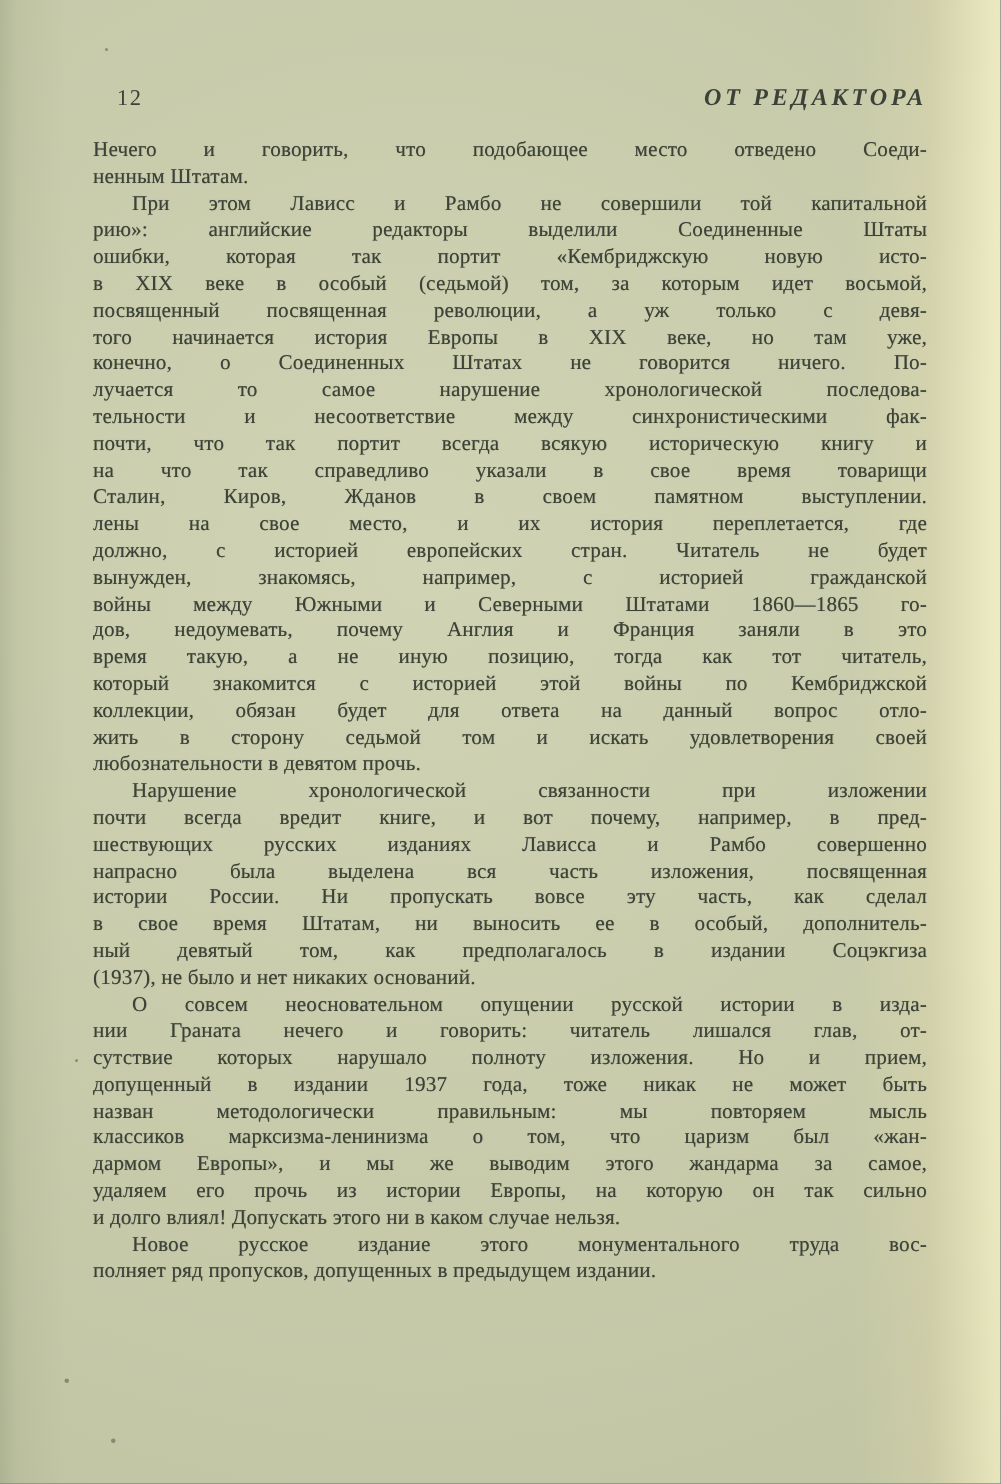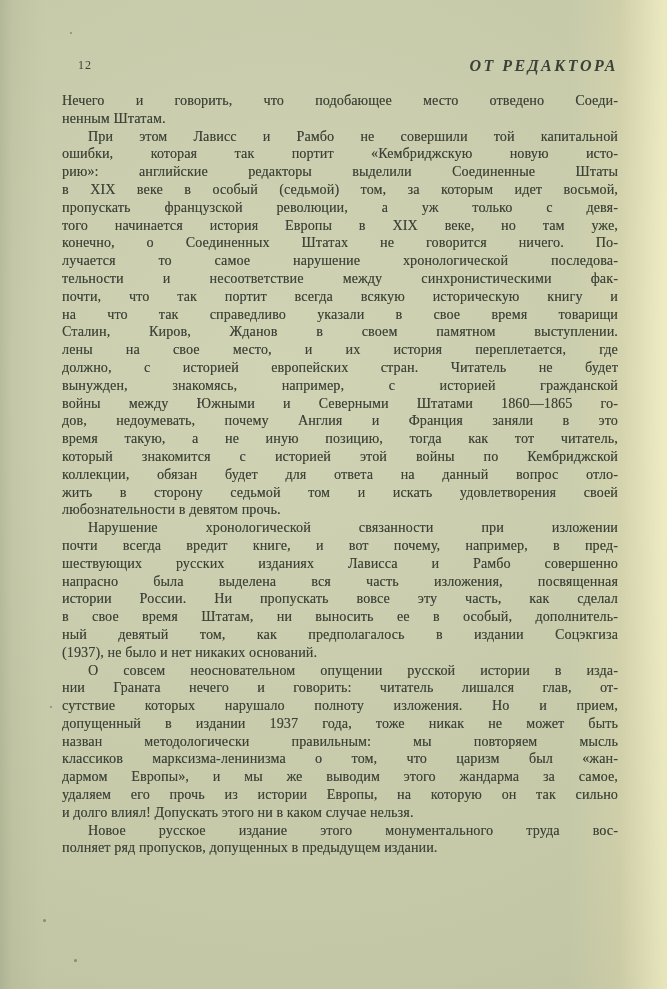--- a/index.html
+++ b/index.html
@@ -24,21 +24,21 @@
   }
   .running-head {
     position: relative;
     height: 20px;
     margin-bottom: 15px;
   }
   .page-number {
     position: absolute;
     left: 16px;
     top: 1px;
-    font-size: 12px;
+    font-size: 15px;
     font-weight: normal;
     letter-spacing: 1px;
   }
   .running-title {
     position: absolute;
     left: 0; right: 0;
     top: 0;
     text-align: right;
     font-style: italic;
     font-weight: bold;
@@ -72,24 +72,24 @@
       <span class="page-number">12</span>
       <span class="running-title">ОТ РЕДАКТОРА</span>
     </div>
     <div class="body-text">
         <div>
           <div class="line">Нечего и говорить, что подобающее место отведено Соеди-</div>
           <div class="line last">ненным Штатам.</div>
         </div>
         <div>
           <div class="line indent">При этом Лависс и Рамбо не совершили той капитальной</div>
+          <div class="line">рию»: английские редакторы выделили Соединенные Штаты</div>
           <div class="line">ошибки, которая так портит «Кембриджскую новую исто-</div>
-          <div class="line">рию»: английские редакторы выделили Соединенные Штаты</div>
           <div class="line">в XIX веке в особый (седьмой) том, за которым идет восьмой,</div>
-          <div class="line">пропускать французской революции, а уж только с девя-</div>
+          <div class="line">посвященный посвященная революции, а уж только с девя-</div>
           <div class="line">того начинается история Европы в XIX веке, но там уже,</div>
           <div class="line">конечно, о Соединенных Штатах не говорится ничего. По-</div>
           <div class="line">лучается то самое нарушение хронологической последова-</div>
           <div class="line">тельности и несоответствие между синхронистическими фак-</div>
           <div class="line">почти, что так портит всегда всякую историческую книгу и</div>
           <div class="line">на что так справедливо указали в свое время товарищи</div>
           <div class="line">Сталин, Киров, Жданов в своем памятном выступлении.</div>
           <div class="line">лены на свое место, и их история переплетается, где</div>
           <div class="line">должно, с историей европейских стран. Читатель не будет</div>
           <div class="line">вынужден, знакомясь, например, с историей гражданской</div>

